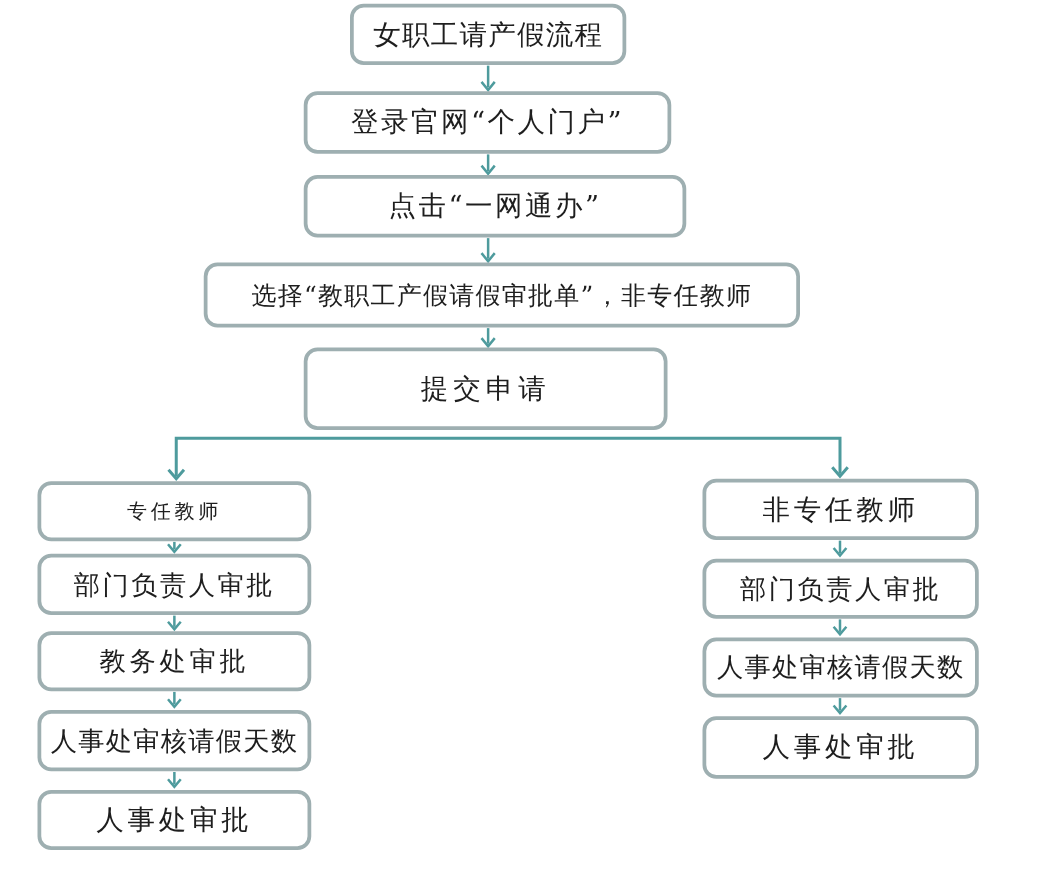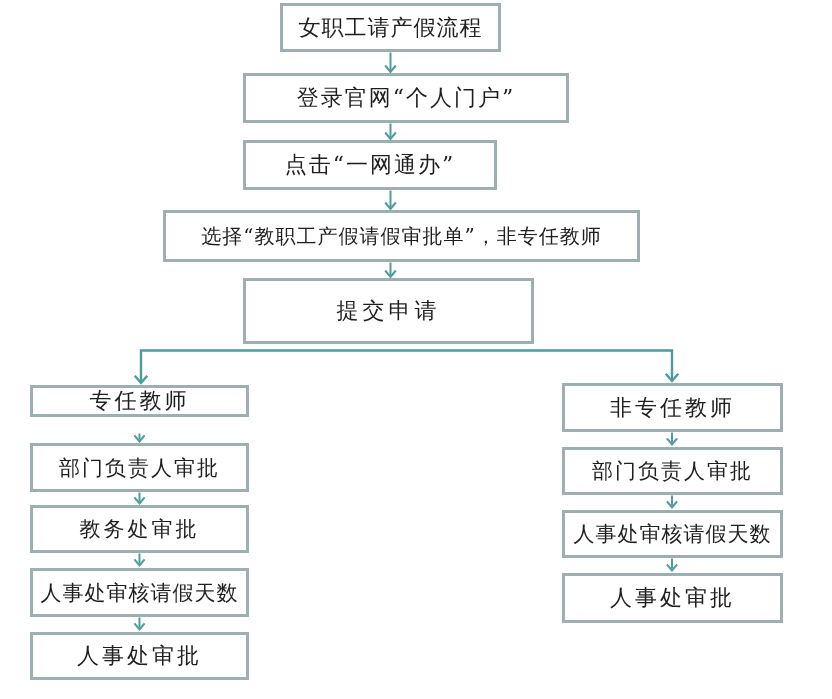--- a/index.html
+++ b/index.html
@@ -14,40 +14,40 @@
   .connectors {
     position: absolute;
     left: 0; top: 0;
     width: 832px; height: 699px;
     pointer-events: none;
   }
   .node {
     position: absolute;
     box-sizing: border-box;
     border: 3px solid #9eafb1;
-    border-radius: 0;
+    border-radius: 11px;
     background: #ffffff;
     display: flex;
     align-items: center;
     justify-content: center;
     color: #1e1e1e;
     font-size: 21px;
     letter-spacing: 2px;
     white-space: nowrap;
     text-align: center;
   }
   
   .n1 { left:280px; top:3px;   width:221px; height:49px; font-size:22px; letter-spacing:1px; }
-  .n2 { left:243px; top:73px;  width:326px; height:50px; font-size:22px; letter-spacing:2px; }
-  .n3 { left:243px; top:140px; width:254px; height:50px; font-size:22px; letter-spacing:2px; }
+  .n2 { left:243px; top:73px;  width:294px; height:50px; font-size:22px; letter-spacing:2px; }
+  .n3 { left:243px; top:140px; width:306px; height:50px; font-size:22px; letter-spacing:2px; }
   .n4 { left:163px; top:210px; width:477px; height:52px; font-size:20px; letter-spacing:1px; }
   .n5 { left:243px; top:278px; width:291px; height:66px; font-size:22px; letter-spacing:4px; }
   
   .L  { left:30px;  width:219px; }
-  .L0 { top:385px; height:32px; font-size:22px; letter-spacing:3px; }
+  .L0 { top:385px; height:48px; font-size:16px; letter-spacing:3px; }
   .L1 { top:443px; height:49px; }
   .L2 { top:505px; height:48px; letter-spacing:3px; }
   .L3 { top:568px; height:49px; letter-spacing:1px; }
   .L4 { top:632px; height:48px; font-size:22px; letter-spacing:3px; }
   
   .R  { left:562px; width:221px; }
   .R0 { top:383px; height:49px; font-size:22px; letter-spacing:3px;text-align:right; }
   .R1 { top:447px; height:48px; }
   .R2 { top:510px; height:48px; letter-spacing:1px; }
   .R3 { top:573px; height:50px; font-size:22px; letter-spacing:3px; }

